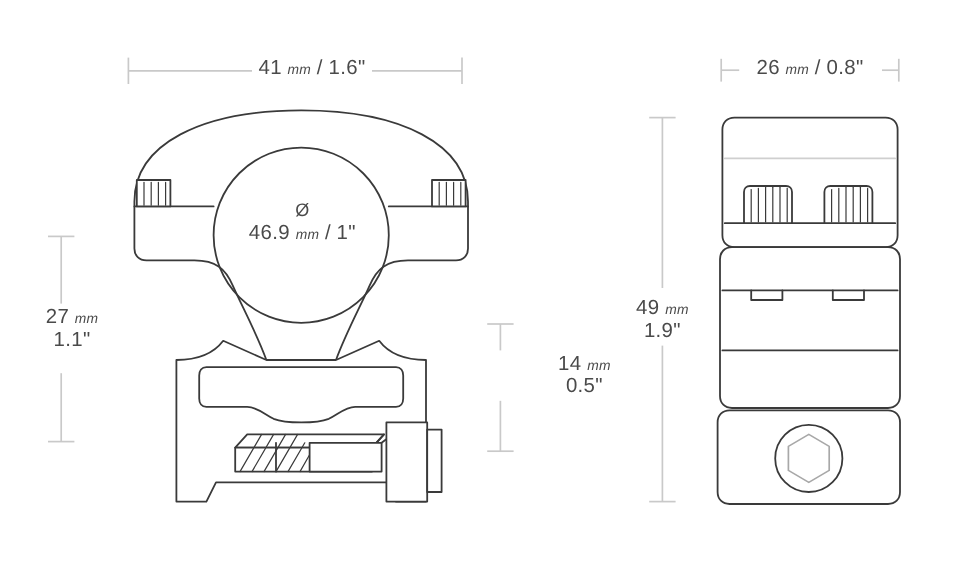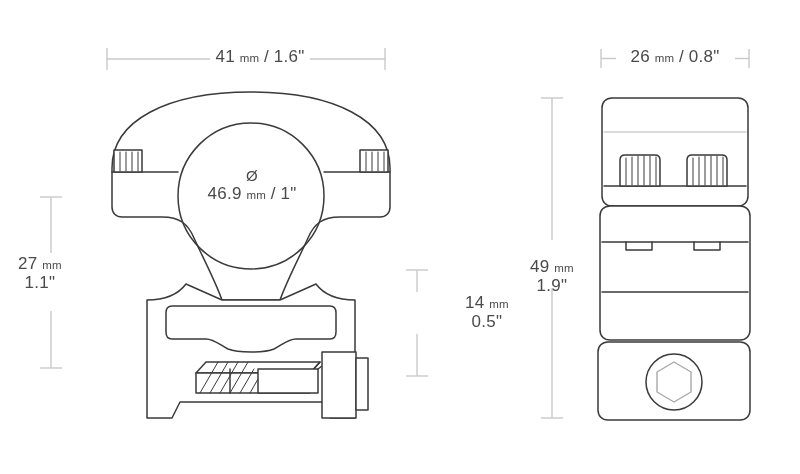--- a/index.html
+++ b/index.html
@@ -34,20 +34,21 @@
     font-family: "Liberation Sans", sans-serif;
     font-weight: 400;
     letter-spacing: 0.3px;
   }
   .dim-num {
     font-size: 17px;
   }
   .dim-unit {
     font-size: 11.5px;
     letter-spacing: 0.2px;
+    font-style: italic;
   }
   .dim-line2 {
     display: block;
     text-align: center;
     margin-top: -1px;
   }
   .centered {
     text-align: center;
   }
   .diasym {
@@ -268,31 +269,31 @@
   </svg>
 
   <div class="dimtext centered" style="left:210px; top:47px; width:100px;">
     <span class="dim-num">41</span><span>&nbsp;</span><span class="dim-unit">mm</span><span>&nbsp;</span><span class="dim-num">/</span><span>&nbsp;</span><span class="dim-num">1.6"</span>
   </div>
 
   <div class="dimtext centered" style="left:611px; top:47px; width:128px;">
     <span class="dim-num">26</span><span>&nbsp;</span><span class="dim-unit">mm</span><span>&nbsp;</span><span class="dim-num">/</span><span>&nbsp;</span><span class="dim-num">0.8"</span>
   </div>
 
-  <div class="dimtext centered" style="left:0; top:254px; width:80px;">
+  <div class="dimtext centered" style="left:20px; top:254px; width:80px;">
     <span class="dim-num">27</span><span>&nbsp;</span><span class="dim-unit">mm</span>
     <span class="dim-num dim-line2">1.1"</span>
   </div>
 
   <div class="dimtext centered" style="left:448px; top:293px; width:78px;">
     <span class="dim-num">14</span><span>&nbsp;</span><span class="dim-unit">mm</span>
     <span class="dim-num dim-line2">0.5"</span>
   </div>
 
-  <div class="dimtext centered" style="left:512px; top:257px; width:80px;">
+  <div class="dimtext centered" style="left:512px; top:247px; width:80px;">
     <span class="dim-num">49</span><span>&nbsp;</span><span class="dim-unit">mm</span>
     <span class="dim-num dim-line2">1.9"</span>
   </div>
 
   <div class="dimtext" style="left:176px; top:168px; width:152px;">
     <span class="diasym">Ø</span>
     <span class="centered" style="display:block;">
       <span class="dim-num">46.9</span><span>&nbsp;</span><span class="dim-unit">mm</span><span>&nbsp;</span><span class="dim-num">/</span><span>&nbsp;</span><span class="dim-num">1"</span>
     </span>
   </div>

